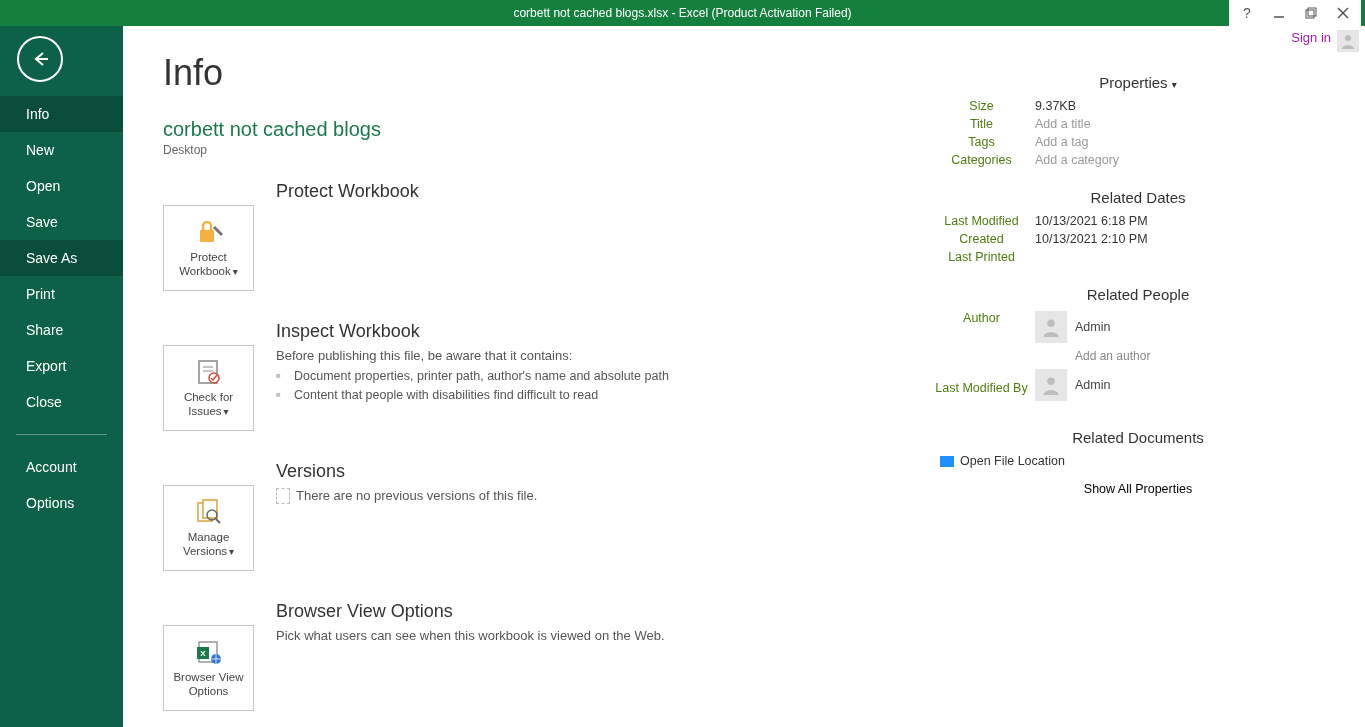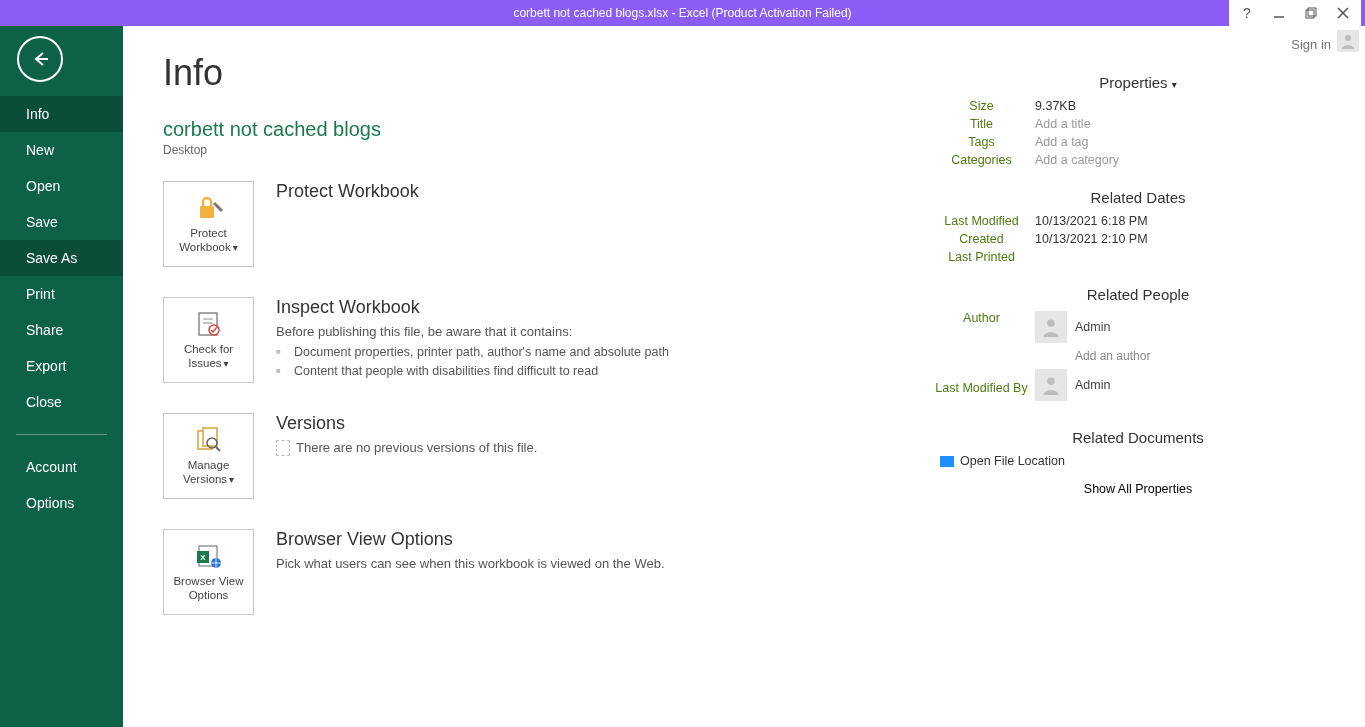--- a/index.html
+++ b/index.html
@@ -1,34 +1,34 @@
 <!DOCTYPE html>
 <html><head>
 <meta charset="utf-8">
 <style>
   * { margin:0; padding:0; box-sizing:border-box; font-family:"Segoe UI",Tahoma,sans-serif; }
   body { width:1365px; height:727px; overflow:hidden; background:#fff; font-size:13px; color:#444; }
-  .titlebar { height:26px; background:#8b5cf6; display:flex; align-items:center; position:relative; }
+  .titlebar { height:26px; background:#15803d; display:flex; align-items:center; position:relative; }
   .titlebar-title { width:100%; text-align:center; color:#fff; font-size:12px; line-height:26px; }
   .titlebar-ctrls { position:absolute; right:4px; top:0; display:flex; align-items:center; background:#fff; height:26px; padding:0 2px; }
   .titlebar-ctrls span { width:32px; height:26px; display:flex; align-items:center; justify-content:center; color:#555; font-size:14px; }
-  .signin { position:absolute; right:6px; top:30px; display:flex; align-items:flex-end; gap:6px; color:#737373; font-size:13px; }
+  .signin { position:absolute; right:6px; top:30px; display:flex; align-items:flex-start; gap:6px; color:#a21caf; font-size:13px; }
   .signin .avatar { width:22px; height:22px; background:#e6e6e6; display:flex; align-items:center; justify-content:center; }
   .layout { display:flex; height:calc(100% - 26px); }
   .sidebar { width:123px; background:#0d6146; color:#fff; display:flex; flex-direction:column; padding-top:10px; }
   .back-btn { width:46px; height:46px; border:2px solid #fff; border-radius:50%; margin-left:17px; margin-bottom:14px; display:flex; align-items:center; justify-content:center; }
   .side-item { padding:10px 26px; font-size:14px; cursor:pointer; }
   .side-item.active { background:#0a4e3a; }
   .side-div { border-top:1px solid rgba(255,255,255,.35); margin:14px 16px; }
   .main { flex:1; padding:26px 0 0 40px; overflow:auto; position:relative; }
   h1.page { font-size:36px; font-weight:300; color:#333; margin-bottom:24px; }
   .doc-name { color:#1a7a4c; font-size:20px; margin-bottom:2px; }
   .doc-loc { font-size:12px; color:#666; margin-bottom:24px; }
   .info-row { display:flex; gap:22px; margin-bottom:30px; align-items:flex-start; }
-  .tile { width:91px; height:84px; border:1px solid #c7c7c7; display:flex; flex-direction:column; align-items:center; justify-content:center; text-align:center; padding:4px; cursor:pointer; }
+  .tile { width:91px; height:84px; border:1px solid #c7c7c7; display:flex; flex-direction:column; align-items:center; justify-content:center; text-align:center; padding:4px; cursor:pointer;margin-top:24px; }
   .tile.tall { height:86px; }
   .tile svg { margin-bottom:4px; }
   .tile-label { font-size:11.5px; color:#444; line-height:1.2; }
   .tile-label .chev { font-size:10px; margin-left:2px; }
   .info-body h3 { font-size:18px; font-weight:400; color:#333; margin-bottom:6px; }
   .info-body p { font-size:13px; color:#555; }
   .info-body ul { list-style:none; margin-top:4px; }
   .info-body ul li { font-size:12.5px; color:#555; padding-left:18px; position:relative; line-height:1.5; }
   .info-body ul li::before { content:"■"; position:absolute; left:0; color:#c0c0c0; font-size:8px; top:3px; }
   .props { position:absolute; left:805px; top:48px; width:420px;text-align:center; }

